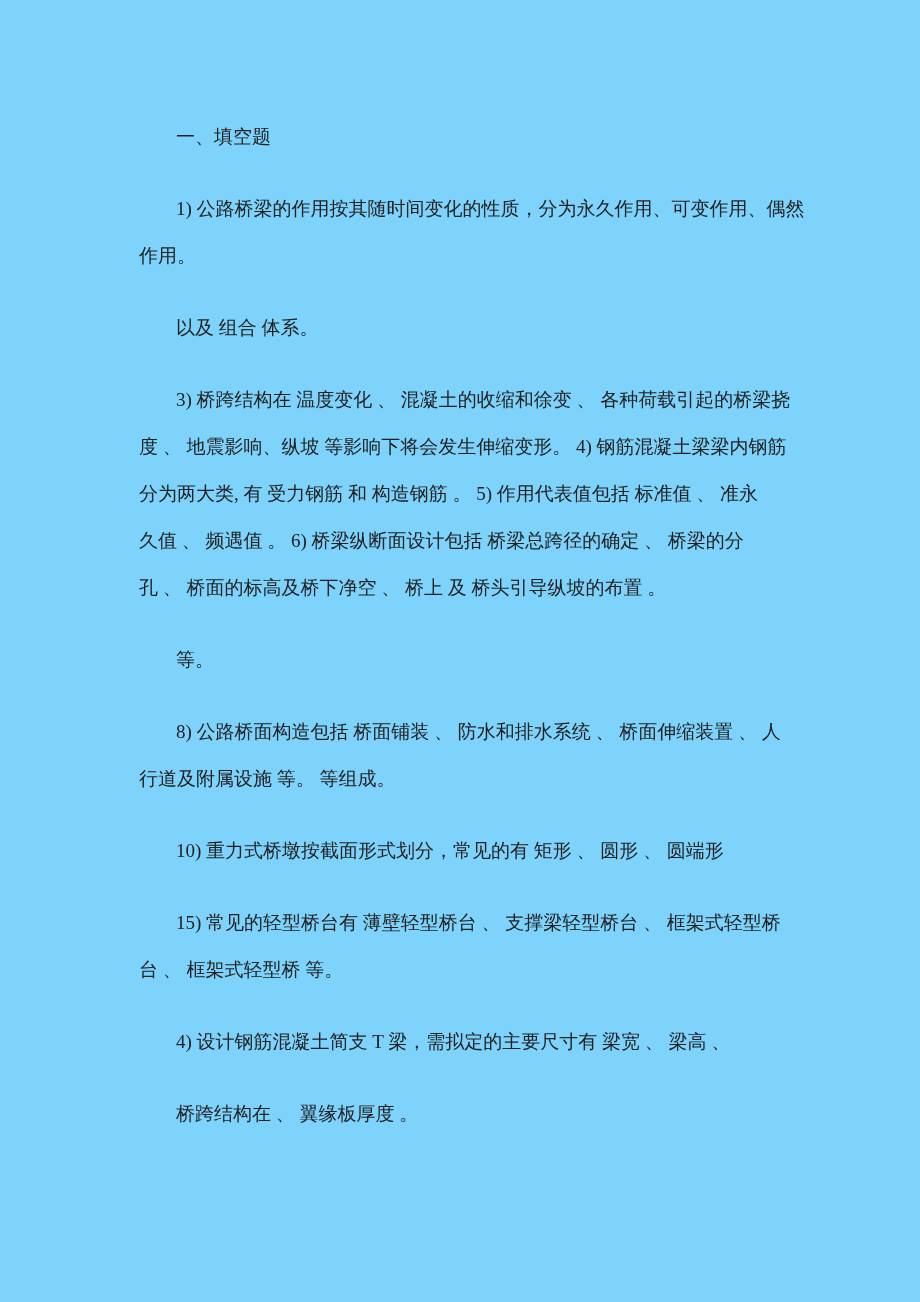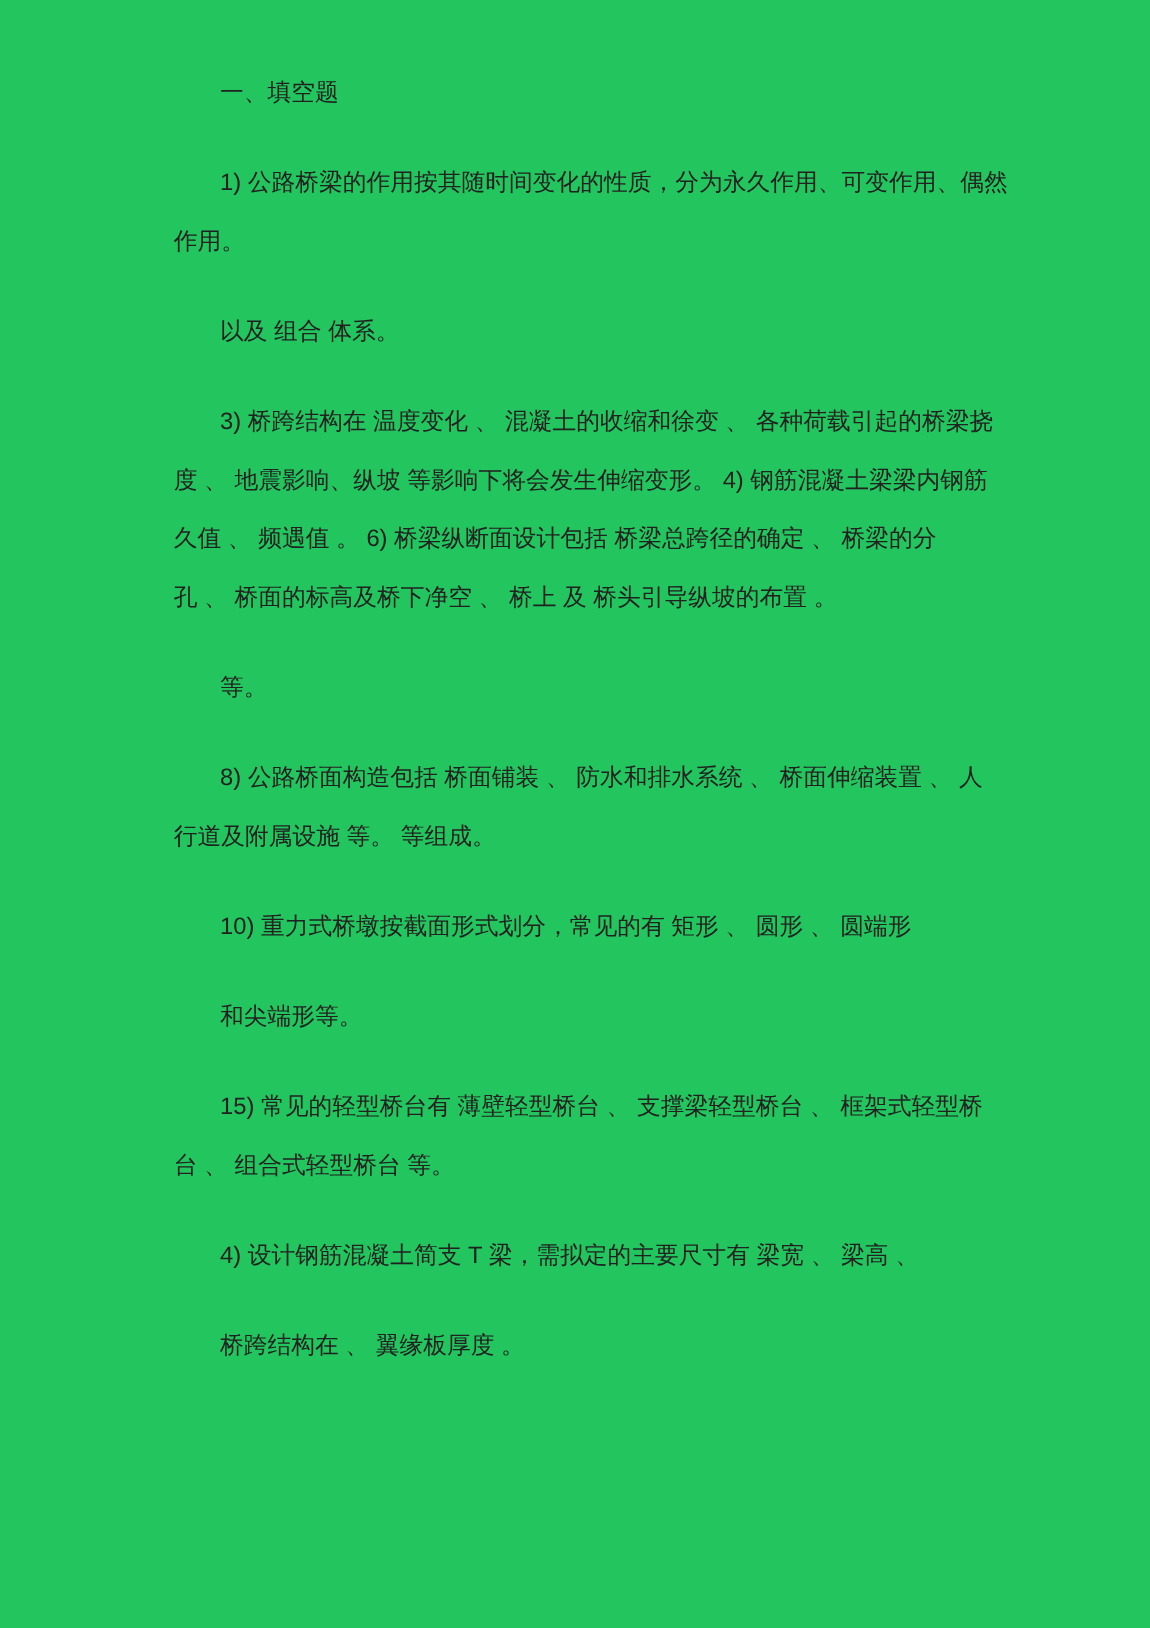--- a/index.html
+++ b/index.html
@@ -4,25 +4,25 @@
 <style>
   html, body {
     margin: 0;
     padding: 0;
     background: #ffffff;
   }
   .page {
     position: relative;
     width: 920px;
     height: 1302px;
-    background: #22c55e;
+    background: #7dd3fc;
     overflow: hidden;
     box-sizing: border-box;
-    padding: 51px 60px 0 139px;
-    font-family: Liberation Sans, sans-serif;
+    padding: 113px 60px 0 139px;
+    font-family: Liberation Serif, serif;
     color: #212121;
   }
   .para {
     margin: 0 0 25px 0;
     padding: 0;
   }
   .line {
     display: block;
     height: 47px;
     line-height: 47px;
@@ -49,44 +49,42 @@
     <span class="line">作用。</span>
   </p>
 
   <p class="para">
     <span class="line indent">以及 组合 体系。</span>
   </p>
 
   <p class="para">
     <span class="line indent">3) 桥跨结构在 温度变化 、 混凝土的收缩和徐变 、 各种荷载引起的桥梁挠</span>
     <span class="line">度 、 地震影响、纵坡 等影响下将会发生伸缩变形。 4) 钢筋混凝土梁梁内钢筋</span>
+    <span class="line">分为两大类, 有 受力钢筋 和 构造钢筋 。 5) 作用代表值包括 标准值 、 准永</span>
     <span class="line">久值 、 频遇值 。 6) 桥梁纵断面设计包括 桥梁总跨径的确定 、 桥梁的分</span>
     <span class="line">孔 、 桥面的标高及桥下净空 、 桥上 及 桥头引导纵坡的布置 。</span>
   </p>
 
   <p class="para">
     <span class="line indent">等。</span>
   </p>
 
   <p class="para">
     <span class="line indent">8) 公路桥面构造包括 桥面铺装 、 防水和排水系统 、 桥面伸缩装置 、 人</span>
     <span class="line">行道及附属设施 等。 等组成。</span>
   </p>
 
   <p class="para">
     <span class="line indent">10) 重力式桥墩按截面形式划分，常见的有 矩形 、 圆形 、 圆端形</span>
   </p>
 
-  <p class="para">
-    <span class="line indent">和尖端形等。</span>
-  </p>
 
   <p class="para">
     <span class="line indent">15) 常见的轻型桥台有 薄壁轻型桥台 、 支撑梁轻型桥台 、 框架式轻型桥</span>
-    <span class="line">台 、 组合式轻型桥台 等。</span>
+    <span class="line">台 、 框架式轻型桥 等。</span>
   </p>
 
   <p class="para">
     <span class="line indent">4) 设计钢筋混凝土简支 T 梁，需拟定的主要尺寸有 梁宽 、 梁高 、</span>
   </p>
 
   <p class="para">
     <span class="line indent">桥跨结构在 、 翼缘板厚度 。</span>
   </p>
 

